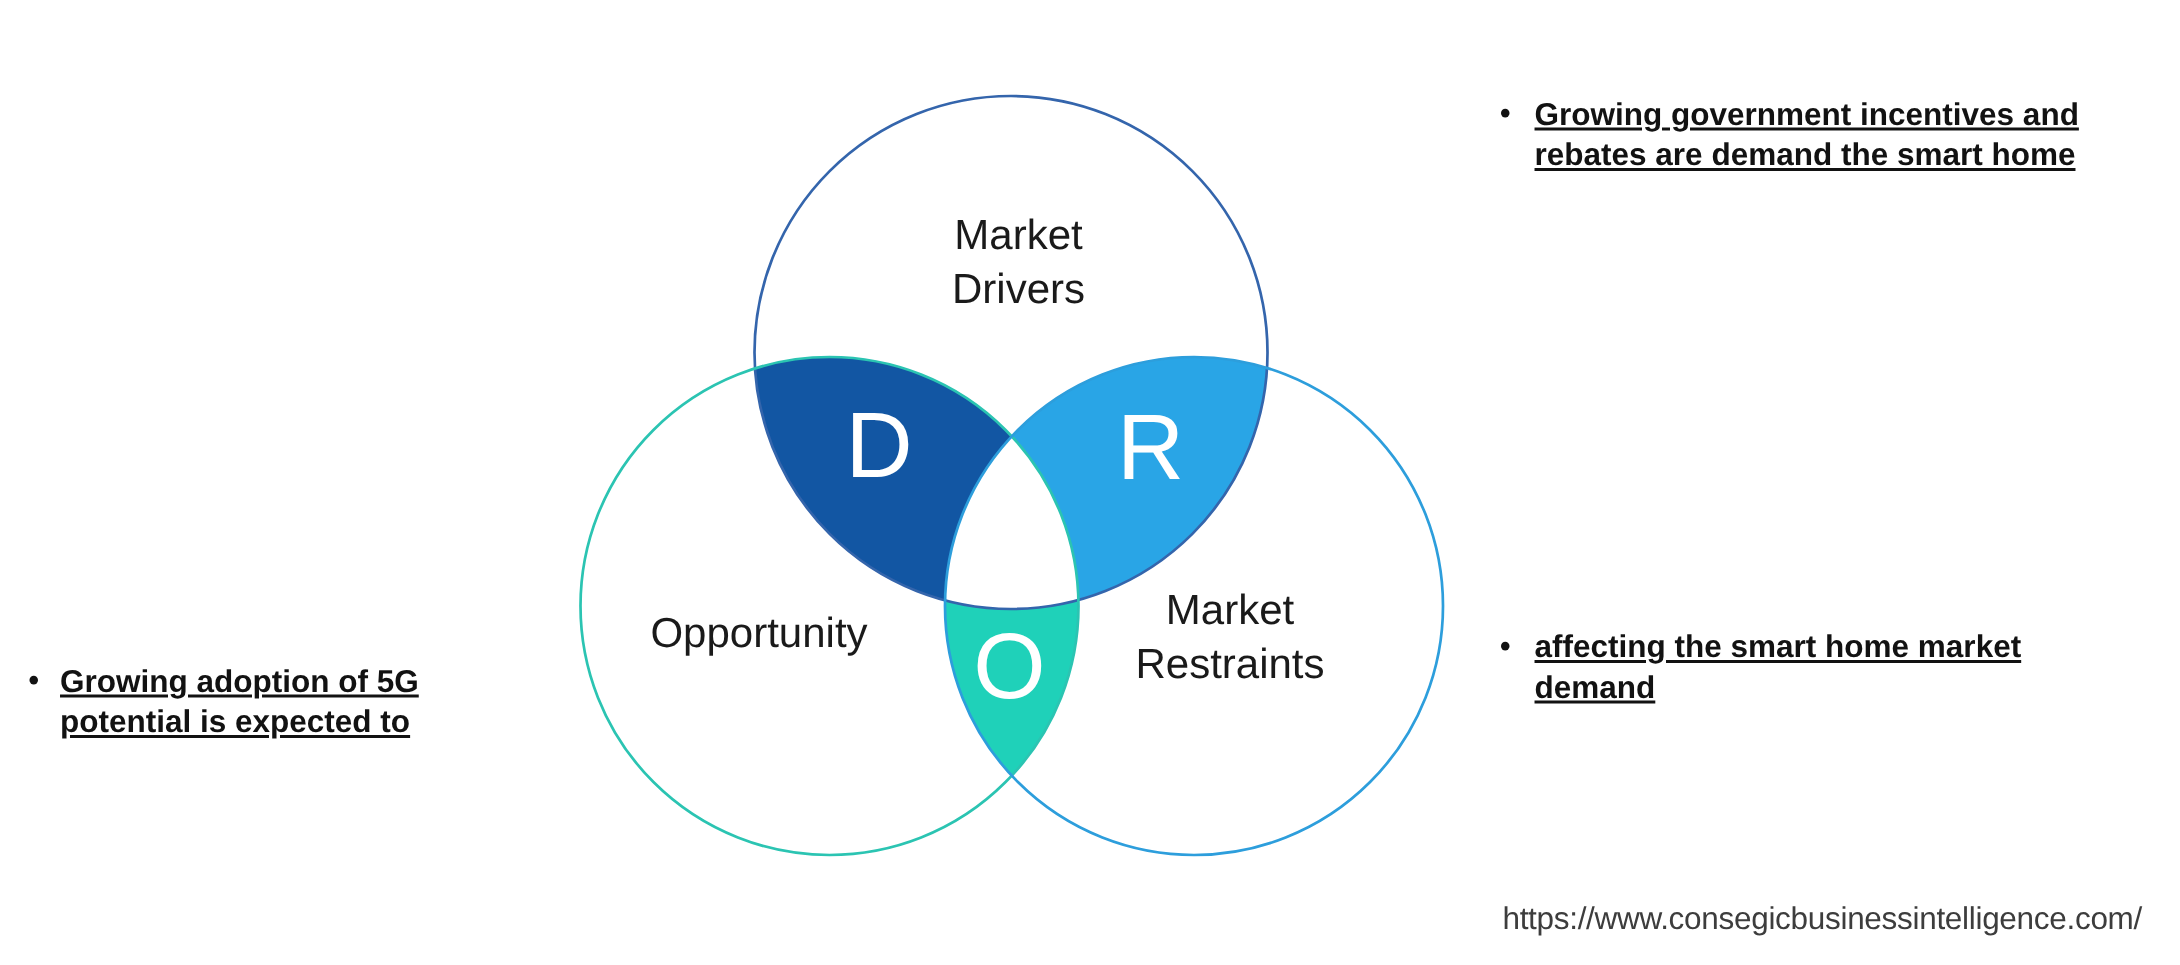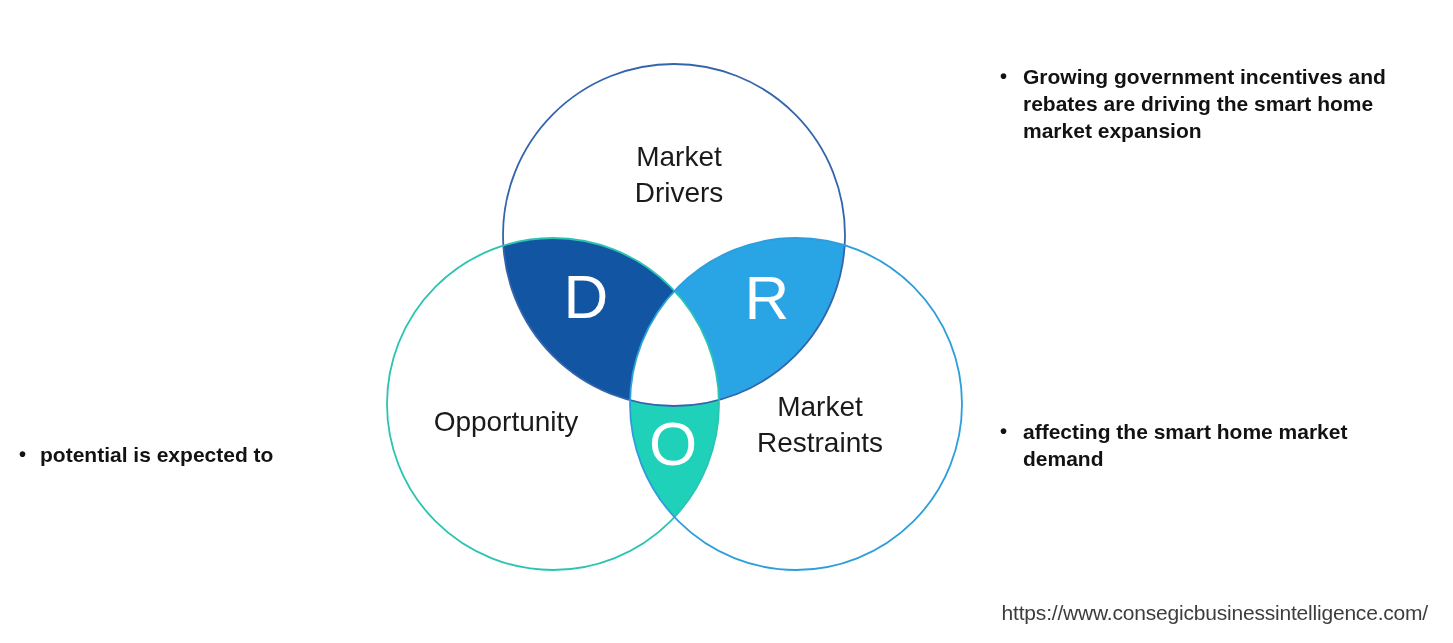--- a/index.html
+++ b/index.html
@@ -43,20 +43,21 @@
     font-size: 21px;
     line-height: 27px;
   }
   .bullet .marker {
     flex: 0 0 auto;
     font-size: 20px;
     line-height: 27px;
   }
   .bullet .lines {
     flex: 1 1 auto;
+    text-decoration: underline;
   }
   .bullet-right { left: 1000px; width: 430px; }
   .bullet-right .marker { margin-right: 16px; }
   .bullet-left-block { left: 19px; width: 345px; }
   .bullet-left-block .marker { margin-right: 14px; }
   .footer-url {
     position: absolute;
     top: 601px;
     right: 25px;
     font-size: 21px;
@@ -106,35 +107,35 @@
 
     <text class="region-letter" x="586" y="318" fill="#FFFFFF">D</text>
     <text class="region-letter" x="767" y="319" fill="#FFFFFF">R</text>
     <text class="region-letter" x="673" y="465" fill="#FFFFFF">O</text>
   </svg>
 
   <div class="bullet bullet-right" style="top:63px;">
     <span class="marker">•</span>
     <div class="lines">
       <div>Growing government incentives and</div>
-      <div>rebates are driving the smart home</div>
-      <div>market expansion</div>
+      <div>rebates are demand the smart home</div>
     </div>
   </div>
 
   <div class="bullet bullet-right" style="top:418px;">
     <span class="marker">•</span>
     <div class="lines">
       <div>affecting the smart home market</div>
       <div>demand</div>
     </div>
   </div>
 
   <div class="bullet bullet-left-block" style="top:441px;">
     <span class="marker">•</span>
     <div class="lines">
+      <div>Growing adoption of 5G</div>
       <div>potential is expected to</div>
     </div>
   </div>
 
   <div class="footer-url">https://www.consegicbusinessintelligence.com/</div>
 
 </div>
 
 </body></html>

